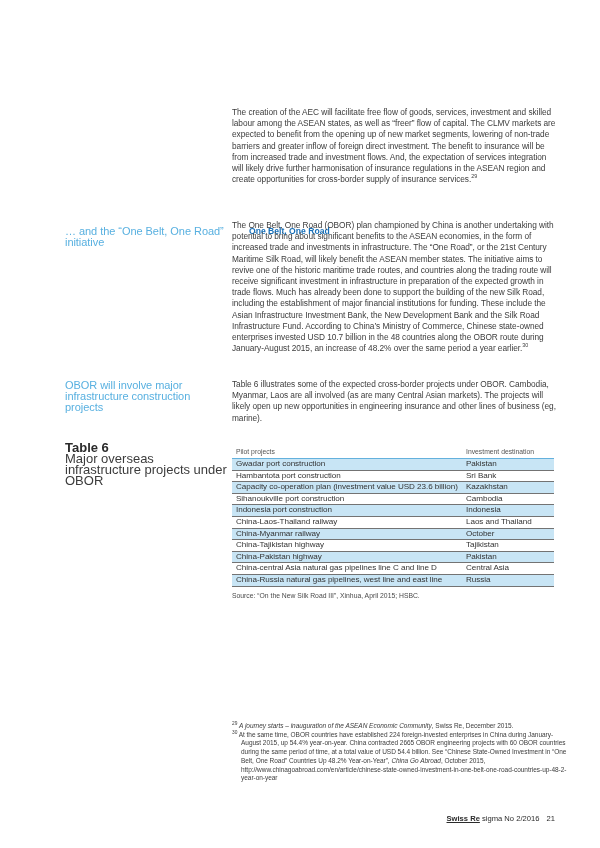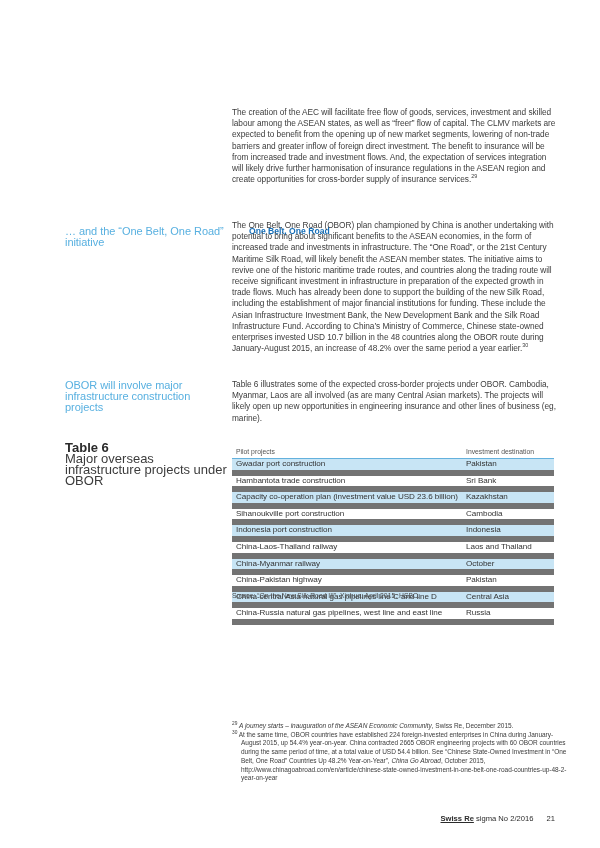--- a/index.html
+++ b/index.html
@@ -39,21 +39,21 @@
     border-collapse:collapse;table-layout:fixed;
   }
   table.obor th{
     font-size:6.8px;font-weight:normal;color:#555;
     text-align:left;padding:1px 4px 2px 4px;line-height:8px;
     border-bottom:1px solid #64b1dd;
   }
   table.obor td{
     font-size:8.1px;color:#333;
     padding:1px 4px;line-height:8.6px;
-    border-bottom:6px solid #737373;
+    border-bottom:1px solid #737373;
     white-space:nowrap;overflow:hidden;
     letter-spacing:-0.05px;
   }
   table.obor col.c1{width:230px;}
   table.obor col.c2{width:92px;}
   table.obor tbody tr:nth-child(odd) td{background:#c8e5f5;}
   .source-line{
     position:absolute;left:232px;top:592px;width:326px;
     font-size:6.8px;color:#4a4a4a;margin:0;
   }
@@ -65,21 +65,21 @@
     letter-spacing:-0.03px;
   }
   .footnote sup{font-size:4.8px;vertical-align:super;line-height:0;}
   .footnote .it{font-style:italic;}
   
   .footer{
     position:absolute;left:232px;top:814px;width:323px;
     text-align:right;font-size:7.6px;color:#2b2b2b;
   }
   .footer .brand{font-weight:bold;text-decoration:underline;}
-  .footer .pagenum{margin-left:11px;}
+  .footer .pagenum{margin-left:5px;}
 </style>
 </head>
 <body>
 
 <div class="page">
 
   <p class="margin-note margin-abs" style="top:226px">… and the “One Belt, One Road” initiative</p>
 
   <p class="margin-note margin-abs" style="top:380px">OBOR will involve major infrastructure construction projects</p>
 
@@ -106,21 +106,21 @@
         <th>Pilot projects</th>
         <th>Investment destination</th>
       </tr>
     </thead>
     <tbody>
         <tr>
           <td>Gwadar port construction</td>
           <td>Pakistan</td>
         </tr>
         <tr>
-          <td>Hambantota trade construction</td>
+          <td>Hambantota port construction</td>
           <td>Sri Bank</td>
         </tr>
         <tr>
           <td>Capacity co-operation plan (investment value USD 23.6 billion)</td>
           <td>Kazakhstan</td>
         </tr>
         <tr>
           <td>Sihanoukville port construction</td>
           <td>Cambodia</td>
         </tr>
@@ -128,20 +128,24 @@
           <td>Indonesia port construction</td>
           <td>Indonesia</td>
         </tr>
         <tr>
           <td>China-Laos-Thailand railway</td>
           <td>Laos and Thailand</td>
         </tr>
         <tr>
           <td>China-Myanmar railway</td>
           <td>October</td>
+        </tr>
+        <tr>
+          <td>China-Tajikistan highway</td>
+          <td>Tajikistan</td>
         </tr>
         <tr>
           <td>China-Pakistan highway</td>
           <td>Pakistan</td>
         </tr>
         <tr>
           <td>China-central Asia natural gas pipelines line C and line D</td>
           <td>Central Asia</td>
         </tr>
         <tr>

